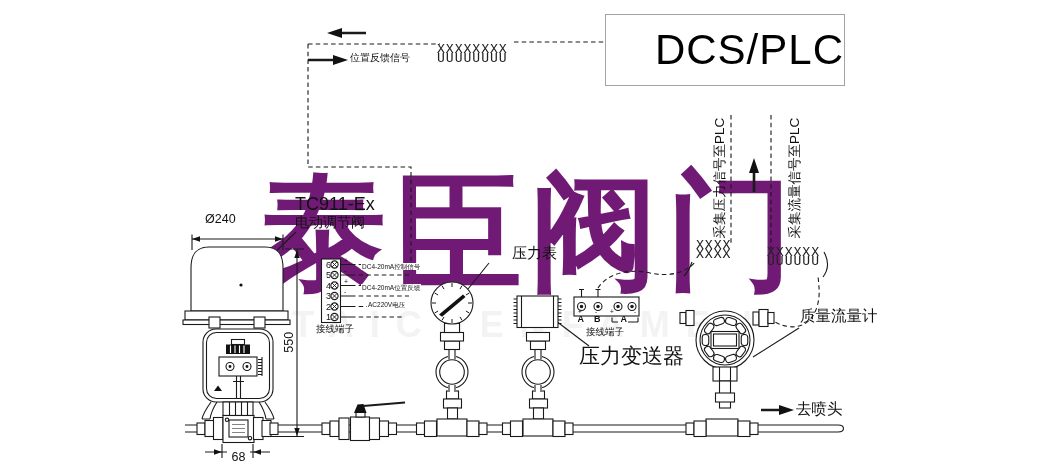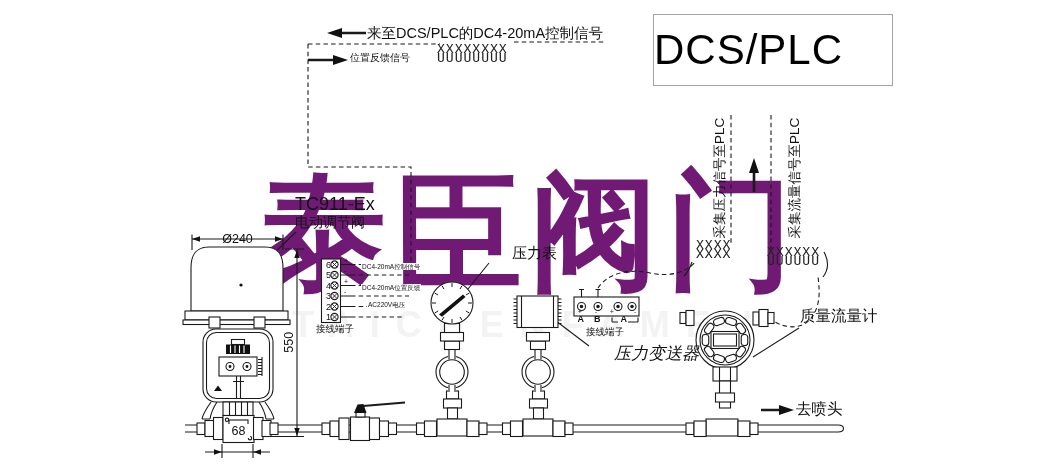--- a/index.html
+++ b/index.html
@@ -5,21 +5,21 @@
   html,body{margin:0;padding:0;background:#fff;}
   #stage{position:relative;width:1060px;height:467px;background:#fff;overflow:hidden;
          font-family:"Liberation Sans",sans-serif;color:#111;}
   #stage svg{position:absolute;left:0;top:0;z-index:2;}
   .t{position:absolute;z-index:3;white-space:nowrap;color:#111;line-height:1.15;}
   .wm{position:absolute;z-index:1;left:150px;top:168px;width:760px;text-align:center;
       font-weight:bold;user-select:none;}
   .wm .wm1{font-size:128px;letter-spacing:8px;color:#701a75;line-height:1;}
   .wm .wm2{font-size:36px;letter-spacing:16px;color:#f3f3f3;margin-top:8px;}
   .dcsbox{position:absolute;z-index:3;left:605px;top:14px;width:238px;height:70px;
-          border:1.5px solid #a3a3a3;display:flex;align-items:center;justify-content:flex-start;margin-left:48px;}
+          border:1.5px solid #a3a3a3;display:flex;align-items:center;justify-content:flex-end;}
   .dcsbox span{font-size:42px;letter-spacing:1px;color:#000;}
   .coil{position:absolute;z-index:3;font-family:"DejaVu Sans Mono",monospace;
         font-size:13px;line-height:8.5px;letter-spacing:1px;color:#222;}
   .coil span{display:block;}
   .vert{transform:rotate(-90deg);transform-origin:center;text-align:center;}
   .tiny{background:#fff;padding:0 1px;}
 </style>
 </head>
 <body>
 
@@ -225,33 +225,32 @@
         <polygon points="297,436 294.3,428 299.7,428"></polygon>
         <polygon points="222,452 214,449.3 214,454.7"></polygon>
         <polygon points="253,452 261,449.3 261,454.7"></polygon>
         <polygon points="439,314.5 442,316.8 465.5,297 463,294.5"></polygon>
         <polygon points="214,391 222,391 218,385.5"></polygon>
         <circle cx="241" cy="285" r="1.6"></circle>
       </g>
     </g>
   </svg>
 
-  <div class="t" style="left:367px;top:25px;font-size:14.5px;">来至DCS/PLC的DC4-20mA控制信号</div>
   <div class="t" style="left:350px;top:52px;font-size:10px;">位置反馈信号</div>
 
   <div class="dcsbox">
     <span>DCS/PLC</span>
   </div>
 
   <div class="t" style="left:295px;top:194px;font-size:18px;text-align:right;">TC911-Ex</div>
   <div class="t" style="left:295px;top:214px;font-size:14px;">电动调节阀</div>
 
-  <div class="t" style="left:205px;top:232px;width:65px;text-align:center;font-size:12.5px;">Ø240</div>
+  <div class="t" style="left:205px;top:212px;width:65px;text-align:left;font-size:12.5px;">Ø240</div>
   <div class="t vert" style="left:273px;top:335px;width:32px;font-size:12.5px;">550</div>
-  <div class="t tiny" style="left:227px;top:424px;width:21px;text-align:center;font-size:12.5px;">68</div>
+  <div class="t tiny" style="left:227px;top:450px;width:21px;text-align:center;font-size:12.5px;">68</div>
 
   <div class="t" style="left:322px;top:259.5px;width:9px;text-align:right;font-size:9px;">6</div>
   <div class="t" style="left:322px;top:270px;width:9px;text-align:right;font-size:9px;">5</div>
   <div class="t" style="left:322px;top:280.5px;width:9px;text-align:right;font-size:9px;">4</div>
   <div class="t" style="left:322px;top:291px;width:9px;text-align:right;font-size:9px;">3</div>
   <div class="t" style="left:322px;top:301.5px;width:9px;text-align:right;font-size:9px;">2</div>
   <div class="t" style="left:322px;top:312px;width:9px;text-align:right;font-size:9px;">1</div>
   <div class="t" style="left:344px;top:256.5px;font-size:7px;">+</div>
   <div class="t" style="left:344px;top:267px;font-size:7px;">-</div>
   <div class="t" style="left:344px;top:277.5px;font-size:7px;">+</div>
@@ -265,21 +264,21 @@
   <div class="t" style="left:482px;top:244px;font-size:15px;margin-left:30px;">压力表</div>
 
   <div class="t" style="left:578px;top:308px;font-size:6.5px;">+</div>
   <div class="t" style="left:595px;top:308px;font-size:6.5px;">-</div>
   <div class="t" style="left:610px;top:308px;font-size:6.5px;">+</div>
   <div class="t" style="left:634px;top:308px;font-size:6.5px;">-</div>
   <div class="t" style="left:577.5px;top:313.5px;font-size:9px;font-weight:bold;">A</div>
   <div class="t" style="left:594px;top:313.5px;font-size:9px;font-weight:bold;">B</div>
   <div class="t" style="left:620.5px;top:313.5px;font-size:9px;font-weight:bold;">A</div>
   <div class="t" style="left:586px;top:326.5px;font-size:9.5px;">接线端子</div>
-  <div class="t" style="left:614px;top:344px;font-size:17px;font-style:italic;">压力变送器</div>
+  <div class="t" style="left:579px;top:344px;font-size:21px;">压力变送器</div>
 
   <div class="t vert" style="left:649px;top:171px;width:140px;height:14px;font-size:13.5px;">采集压力信号至PLC</div>
   <div class="t vert" style="left:724px;top:171px;width:140px;height:14px;font-size:13.5px;">采集流量信号至PLC</div>
 
   <div class="t" style="left:800px;top:307px;font-size:15.5px;">质量流量计</div>
   <div class="t" style="left:796px;top:400px;font-size:15.5px;">去喷头</div>
 
   <div class="coil" style="left:437px;top:45px;">
     <span>XXXXXXXX</span>
     <span>UUUUUUUU</span>

